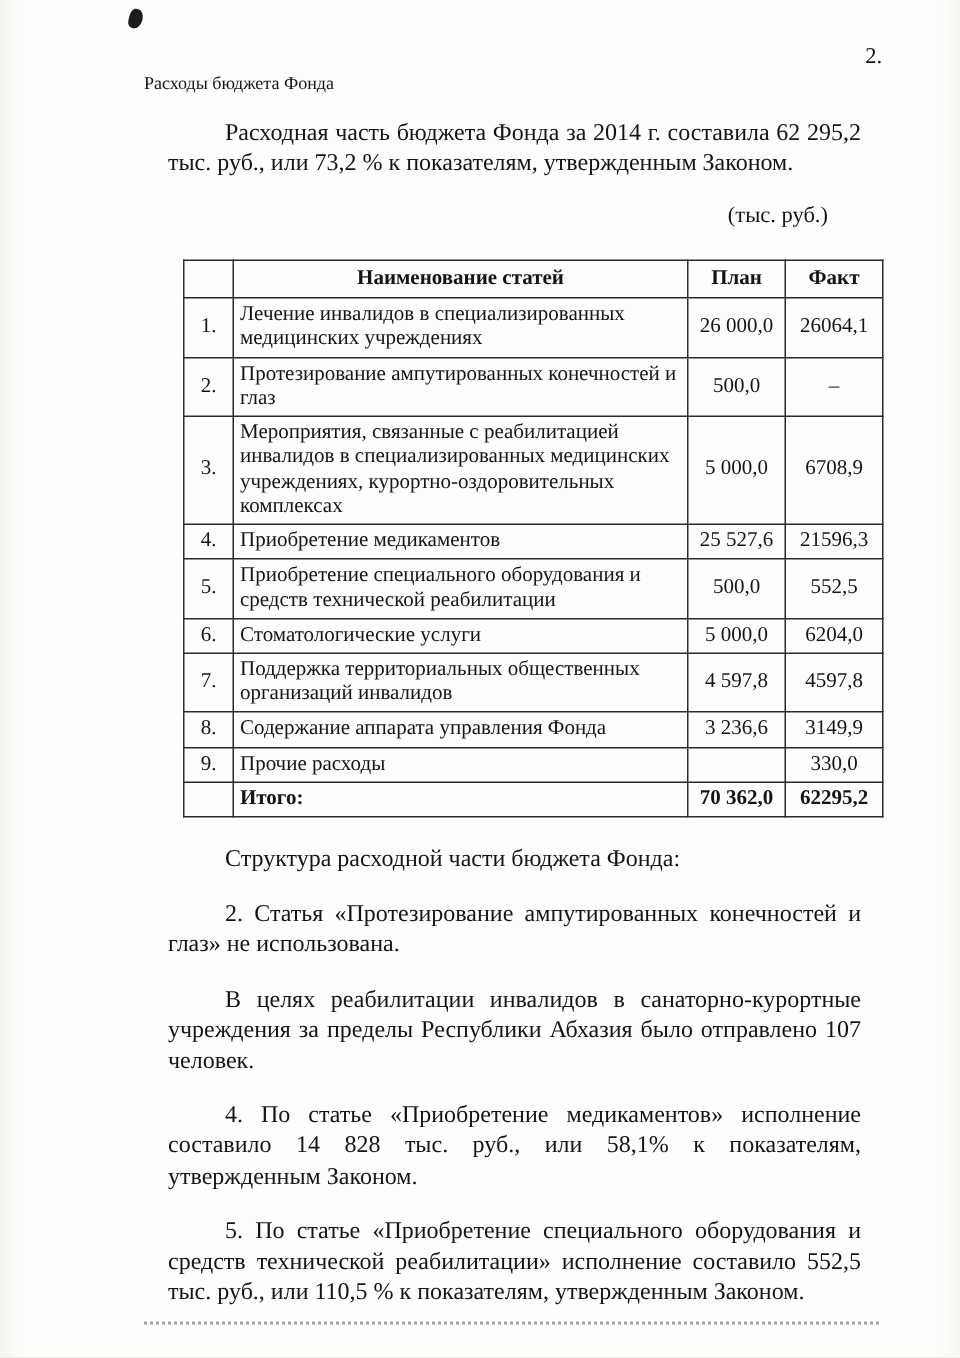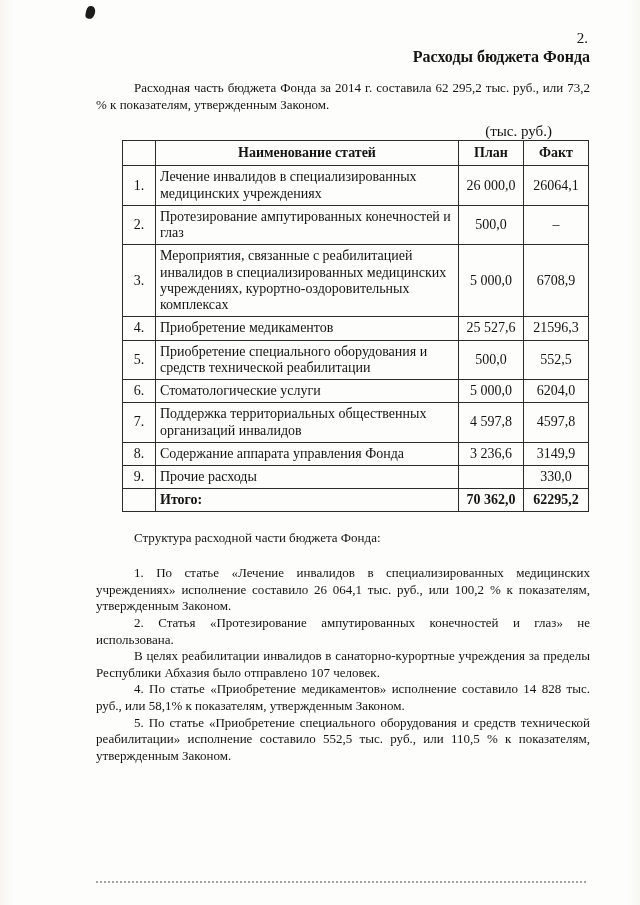--- a/index.html
+++ b/index.html
@@ -16,36 +16,36 @@
     overflow: hidden;
   }
   .page-number {
     position: absolute;
     top: 30px;
     right: 52px;
     font-size: 15px;
   }
   .title {
     margin: 22px 0 14px 0;
-    text-align: right;
-    font-size: 16px;
-    font-weight: 700;
+    text-align: left;
+    font-size: 12px;
+    font-weight: 400;
   }
   .para {
-    margin: 0;
-    font-size: 13px;
+    margin: 16px;
+    font-size: 16px;
     line-height: 1.28;
     text-align: justify;
     text-indent: 38px;
   }
   .units {
     font-size: 15px;
     text-align: right;
     padding-right: 38px;
-    margin: 10px 0 0 0;
+    margin: 10px 0 20px 0;
   }
   table.budget {
     border-collapse: collapse;
     margin-left: 26px;
     table-layout: fixed;
     width: 446px;
   }
   table.budget th, table.budget td {
     border: 1px solid #2b2b2b;
     font-size: 14px;
@@ -168,21 +168,20 @@
         <td class="c-num"></td>
         <td class="c-name">Итого:</td>
         <td class="c-val">70 362,0</td>
         <td class="c-val">62295,2</td>
       </tr>
     </tbody>
   </table>
 
   <p class="para structure-heading">Структура расходной части бюджета Фонда:</p>
 
-  <p class="para body-start">1. По статье «Лечение инвалидов в специализированных медицинских учреждениях» исполнение составило 26 064,1 тыс. руб., или 100,2 % к показателям, утвержденным Законом.</p>
   <p class="para">2. Статья «Протезирование ампутированных конечностей и глаз» не использована.</p>
   <p class="para">В целях реабилитации инвалидов в санаторно-курортные учреждения за пределы Республики Абхазия было отправлено 107 человек.</p>
   <p class="para">4. По статье «Приобретение медикаментов» исполнение составило 14 828 тыс. руб., или 58,1% к показателям, утвержденным Законом.</p>
   <p class="para">5. По статье «Приобретение специального оборудования и средств технической реабилитации» исполнение составило 552,5 тыс. руб., или 110,5 % к показателям, утвержденным Законом.</p>
 
   <div class="artifact-line"></div>
 
 </div>
 
 </body></html>

